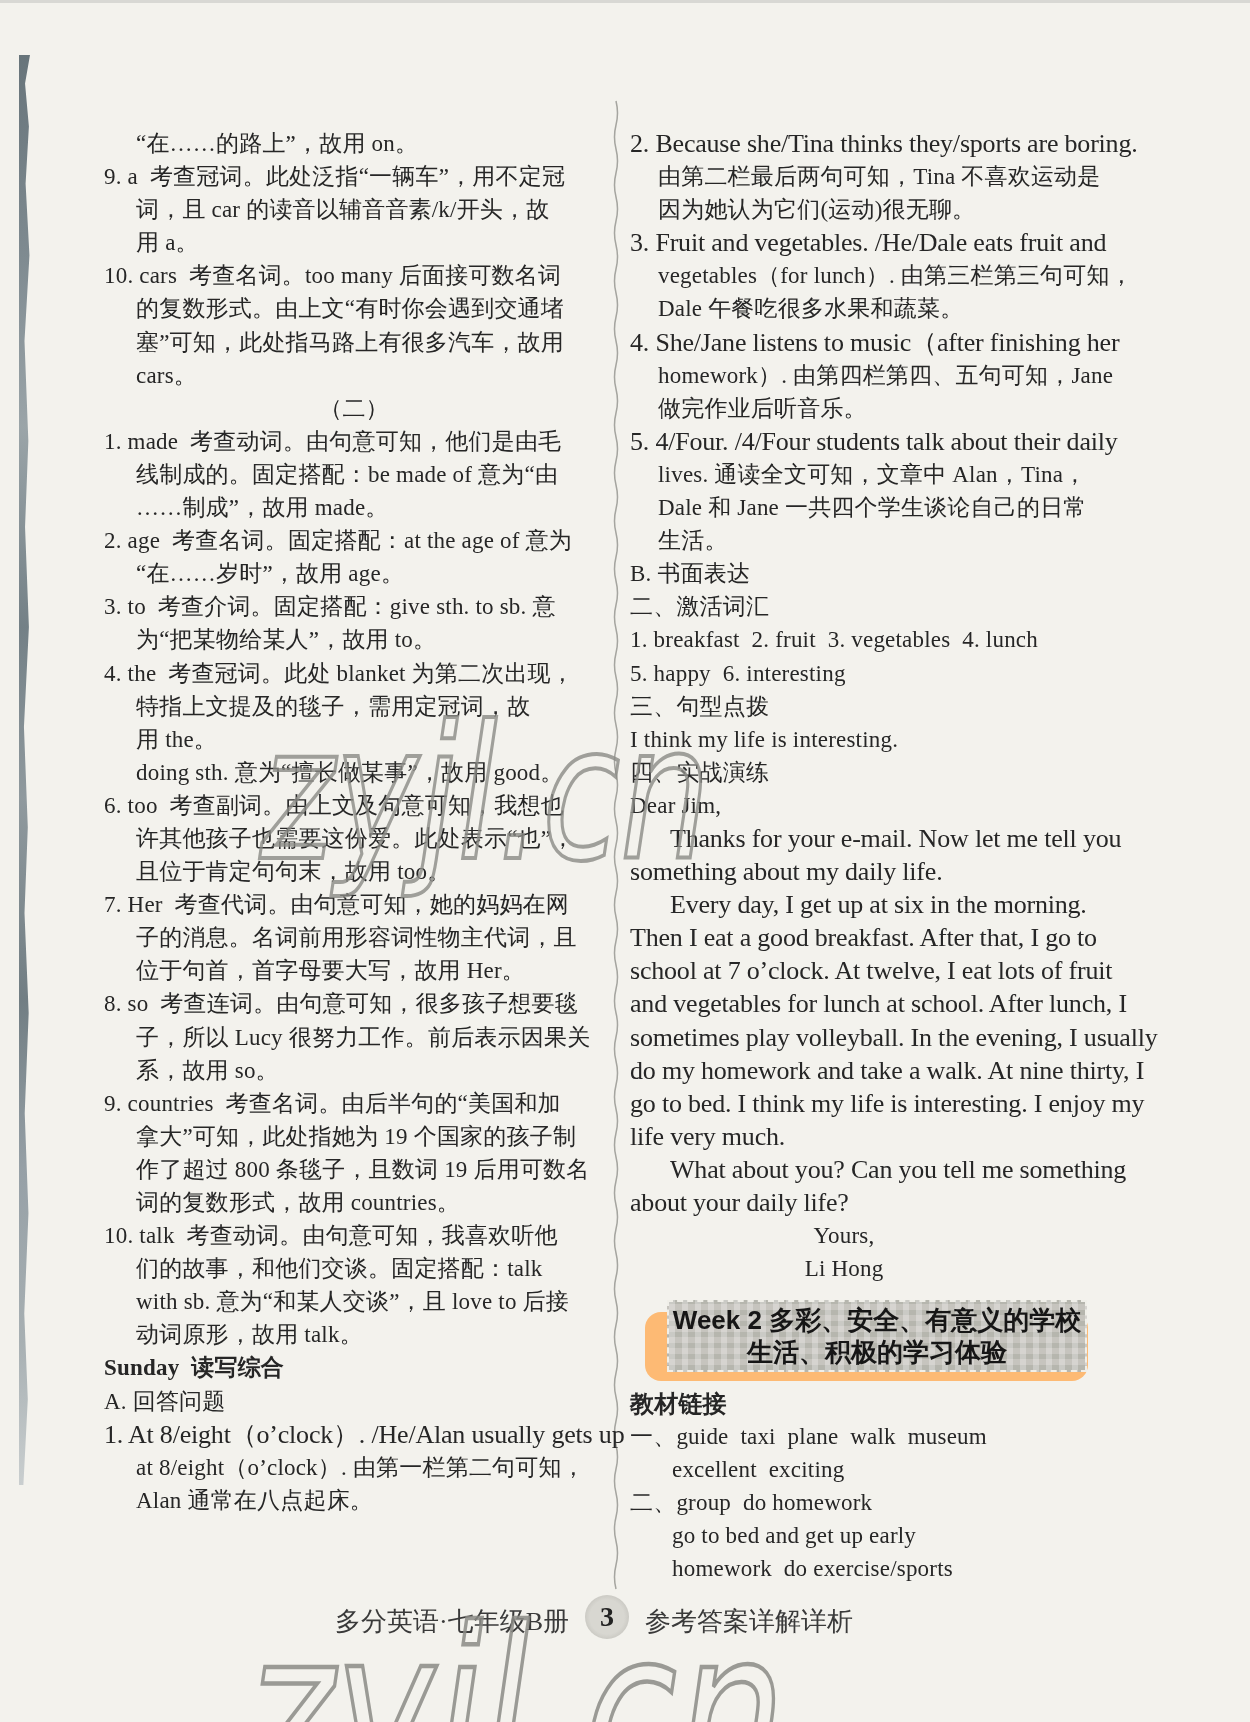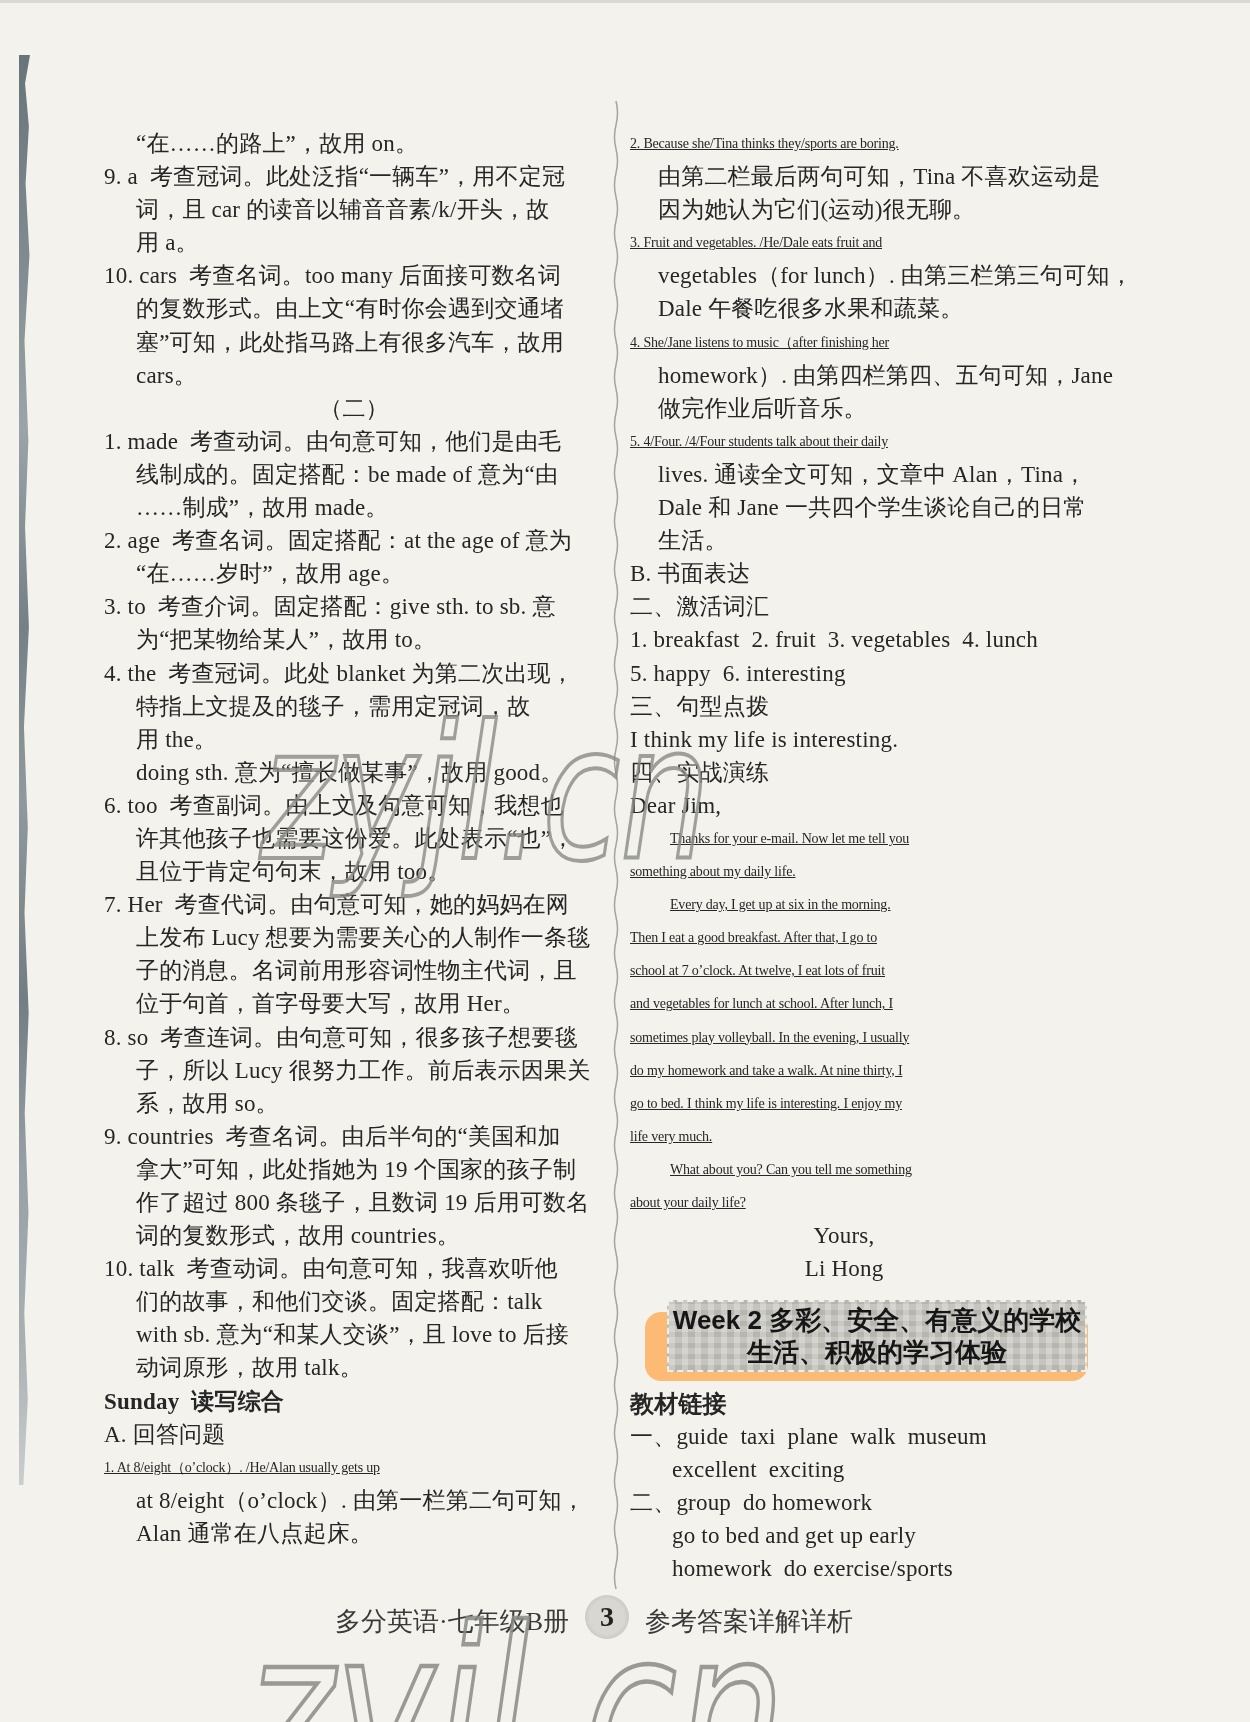--- a/index.html
+++ b/index.html
@@ -17,21 +17,21 @@
   .col{position:absolute;top:124px;}
   .col-left{left:104px;width:500px;}
   .col-right{left:630px;width:502px;}
   .col-bottom{position:absolute;left:630px;top:1384px;width:502px;}
   .line{height:33.1px;line-height:33.1px;font-size:23px;white-space:pre;letter-spacing:.2px;}
   .c{padding-left:32px;}
   .col-right .c{padding-left:28px;}
   .ctr{text-align:center;}
   .head{font-weight:bold;}
   .headb{font-weight:bold;font-family:"Liberation Sans","DejaVu Sans",sans-serif;font-size:24px;}
-  .en{font-size:14px;letter-spacing:-.2px;text-decoration:underline;}
+  .en{font-size:26px;letter-spacing:-.2px;}
   .ind{padding-left:40px;}
   .sub{padding-left:42px;}
   .right{text-align:center;padding-right:74px;}
   
   .divider{position:absolute;left:609px;top:96px;width:14px;height:1505px;}
   .divider path{fill:none;stroke:#9c9c97;stroke-width:1.5;opacity:.9;}
   
   .week2{position:absolute;left:645px;top:1309px;width:443px;height:69px;background:#fdba74;border-radius:16px;}
   .week2-inner{
     position:absolute;left:22px;top:-12px;width:416px;height:66px;
@@ -90,21 +90,20 @@
       <div class="line">3. to  考查介词。固定搭配：give sth. to sb. 意</div>
       <div class="line c">为“把某物给某人”，故用 to。</div>
       <div class="line">4. the  考查冠词。此处 blanket 为第二次出现，</div>
       <div class="line c">特指上文提及的毯子，需用定冠词，故</div>
       <div class="line c">用 the。</div>
       <div class="line c">doing sth. 意为“擅长做某事”，故用 good。</div>
       <div class="line">6. too  考查副词。由上文及句意可知，我想也</div>
       <div class="line c">许其他孩子也需要这份爱。此处表示“也”，</div>
       <div class="line c">且位于肯定句句末，故用 too。</div>
       <div class="line">7. Her  考查代词。由句意可知，她的妈妈在网</div>
-      <div class="line c">上发布 Lucy 想要为需要关心的人制作一条毯</div>
       <div class="line c">子的消息。名词前用形容词性物主代词，且</div>
       <div class="line c">位于句首，首字母要大写，故用 Her。</div>
       <div class="line">8. so  考查连词。由句意可知，很多孩子想要毯</div>
       <div class="line c">子，所以 Lucy 很努力工作。前后表示因果关</div>
       <div class="line c">系，故用 so。</div>
       <div class="line">9. countries  考查名词。由后半句的“美国和加</div>
       <div class="line c">拿大”可知，此处指她为 19 个国家的孩子制</div>
       <div class="line c">作了超过 800 条毯子，且数词 19 后用可数名</div>
       <div class="line c">词的复数形式，故用 countries。</div>
       <div class="line">10. talk  考查动词。由句意可知，我喜欢听他</div>

